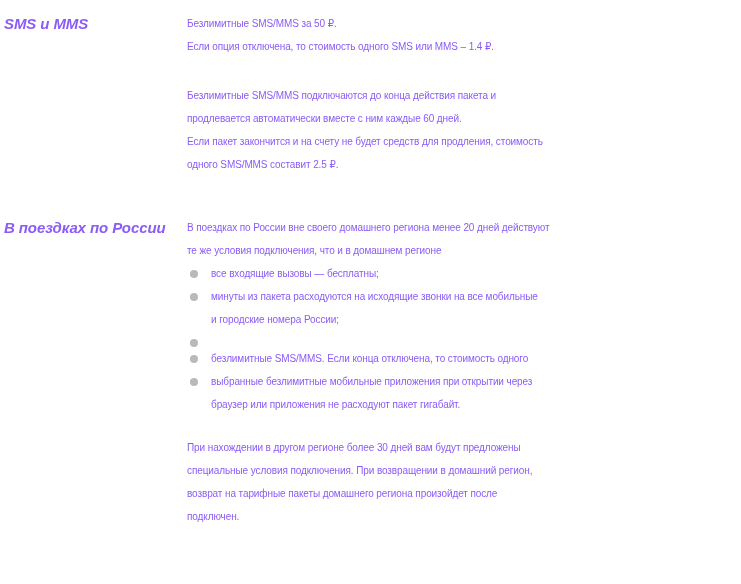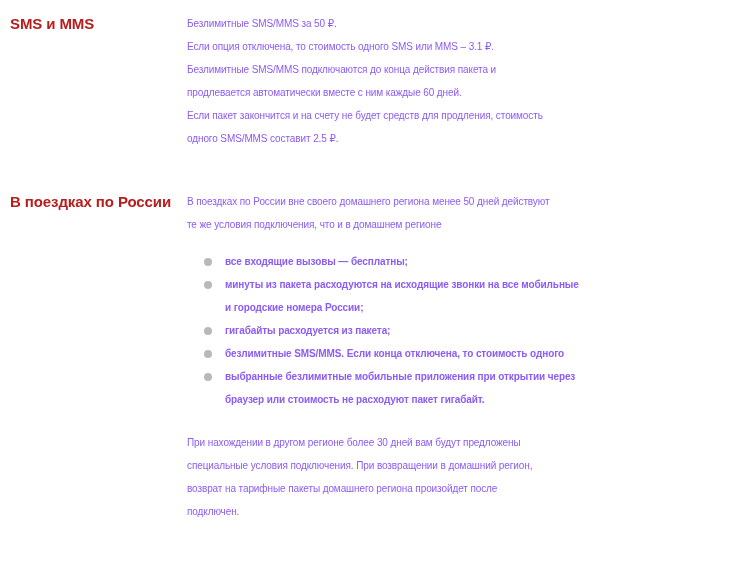--- a/index.html
+++ b/index.html
@@ -20,47 +20,48 @@
     display: flex;
     align-items: flex-start;
   }
   .row + .row {
     margin-top: 40px;
     justify-content: flex-end;
   }
   .label-col {
     width: 187px;
     box-sizing: border-box;
-    padding-left: 10px;
+    padding-left: 4px;
     flex: 0 0 187px;
     font-size: 15px;
     font-weight: bold;
-    color: #b91c1c;
+    color: #8b5cf6;
     line-height: 23px;
     letter-spacing: -0.1px;
     white-space: nowrap;
+    font-style: italic;
   }
   .content-col {
     flex: 1 1 auto;
     min-width: 0;
   }
   .line {
     font-size: 10px;
     color: #8b5cf6;
     line-height: 23px;
     letter-spacing: -0.1px;
     white-space: nowrap;
   }
   .para + .para {
+    margin-top: 26px;
   }
   .bullets {
     list-style: none;
-    margin: 14px;
+    margin: 0;
     padding: 0;
-    font-weight: bold;
   }
   .bullets li {
     display: flex;
     align-items: flex-start;
   }
   .dot {
     flex: 0 0 8px;
     width: 8px;
     height: 8px;
     border-radius: 50%;
@@ -74,69 +75,66 @@
 </head>
 <body>
 
 <div class="page">
 
   <section class="row">
     <div class="label-col">SMS и MMS</div>
     <div class="content-col">
       <div class="para">
         <div class="line">Безлимитные SMS/MMS за 50 ₽.</div>
-        <div class="line">Если опция отключена, то стоимость одного SMS или MMS – 3.1 ₽.</div>
+        <div class="line">Если опция отключена, то стоимость одного SMS или MMS – 1.4 ₽.</div>
       </div>
       <div class="para">
         <div class="line">Безлимитные SMS/MMS подключаются до конца действия пакета и</div>
         <div class="line">продлевается автоматически вместе с ним каждые 60 дней.</div>
         <div class="line">Если пакет закончится и на счету не будет средств для продления, стоимость</div>
         <div class="line">одного SMS/MMS составит 2.5 ₽.</div>
       </div>
     </div>
   </section>
 
   <section class="row">
     <div class="label-col">В поездках по России</div>
     <div class="content-col">
       <div class="para">
-        <div class="line">В поездках по России вне своего домашнего региона менее 50 дней действуют</div>
+        <div class="line">В поездках по России вне своего домашнего региона менее 20 дней действуют</div>
         <div class="line">те же условия подключения, что и в домашнем регионе</div>
       </div>
       <ul class="bullets">
         <li>
           <span class="dot"></span>
           <div>
             <div class="line">все входящие вызовы — бесплатны;</div>
           </div>
         </li>
         <li>
           <span class="dot"></span>
           <div>
             <div class="line">минуты из пакета расходуются на исходящие звонки на все мобильные</div>
             <div class="line">и городские номера России;</div>
           </div>
         </li>
         <li>
           <span class="dot"></span>
-          <div>
-            <div class="line">гигабайты расходуется из пакета;</div>
-          </div>
         </li>
         <li>
           <span class="dot"></span>
           <div>
             <div class="line">безлимитные SMS/MMS. Если конца отключена, то стоимость одного</div>
           </div>
         </li>
         <li>
           <span class="dot"></span>
           <div>
             <div class="line">выбранные безлимитные мобильные приложения при открытии через</div>
-            <div class="line">браузер или стоимость не расходуют пакет гигабайт.</div>
+            <div class="line">браузер или приложения не расходуют пакет гигабайт.</div>
           </div>
         </li>
       </ul>
       <div class="para outro">
         <div class="line">При нахождении в другом регионе более 30 дней вам будут предложены</div>
         <div class="line">специальные условия подключения. При возвращении в домашний регион,</div>
         <div class="line">возврат на тарифные пакеты домашнего региона произойдет после</div>
         <div class="line">подключен.</div>
       </div>
     </div>

